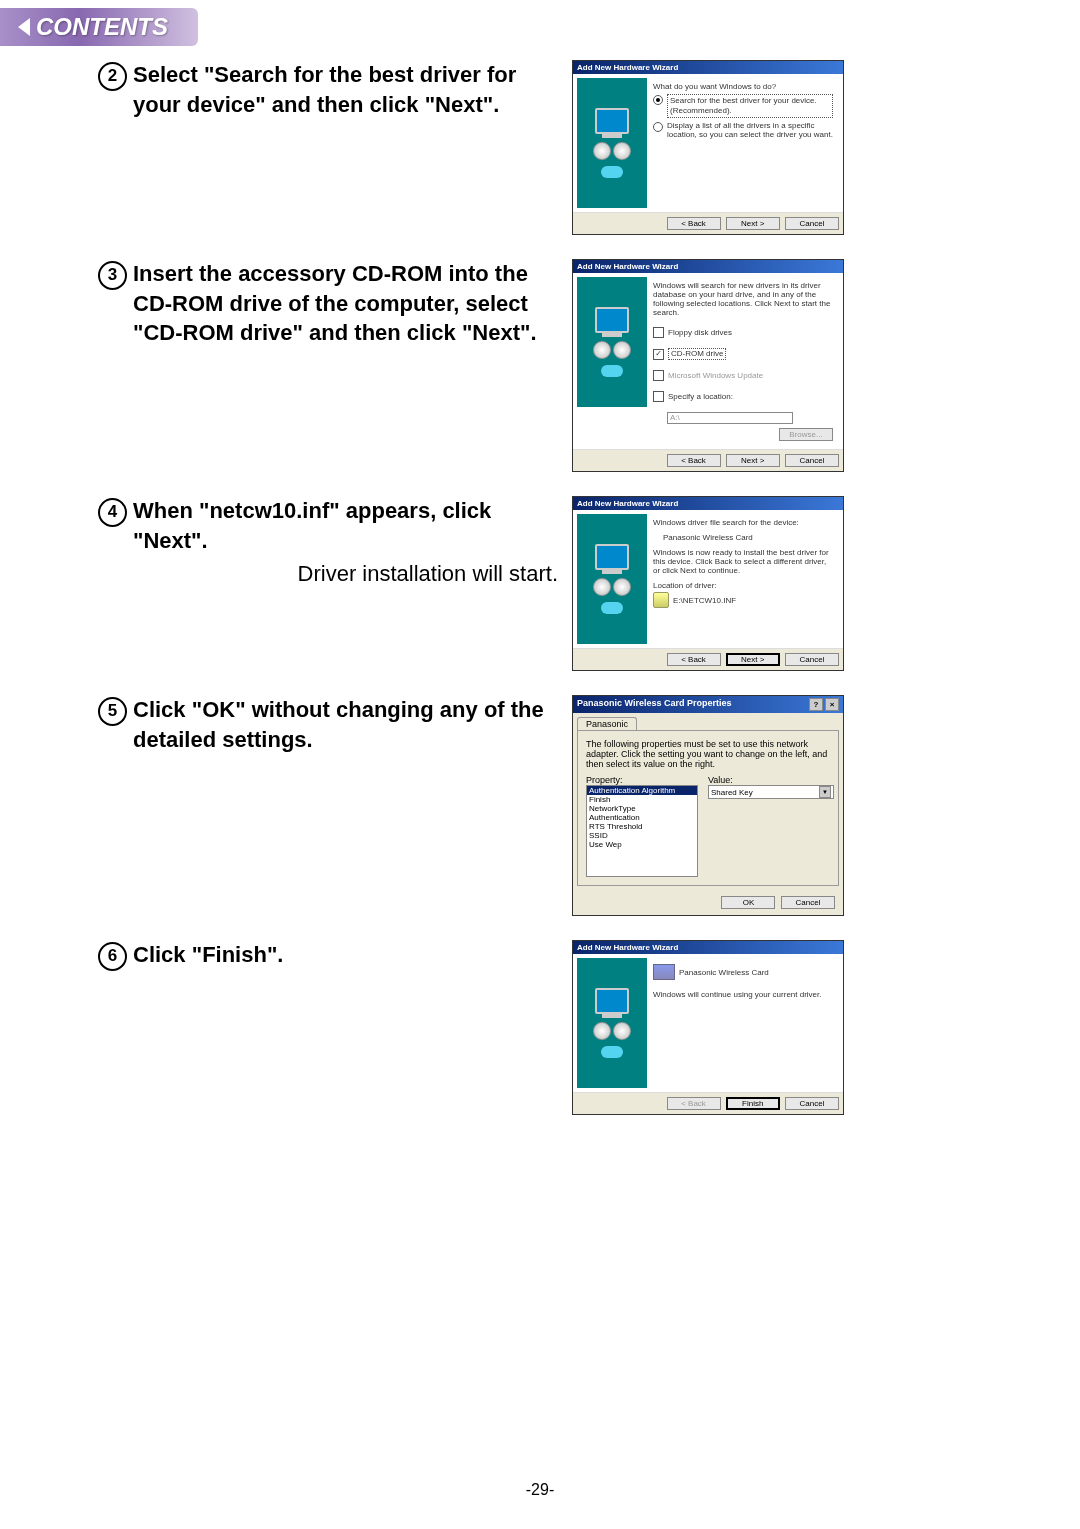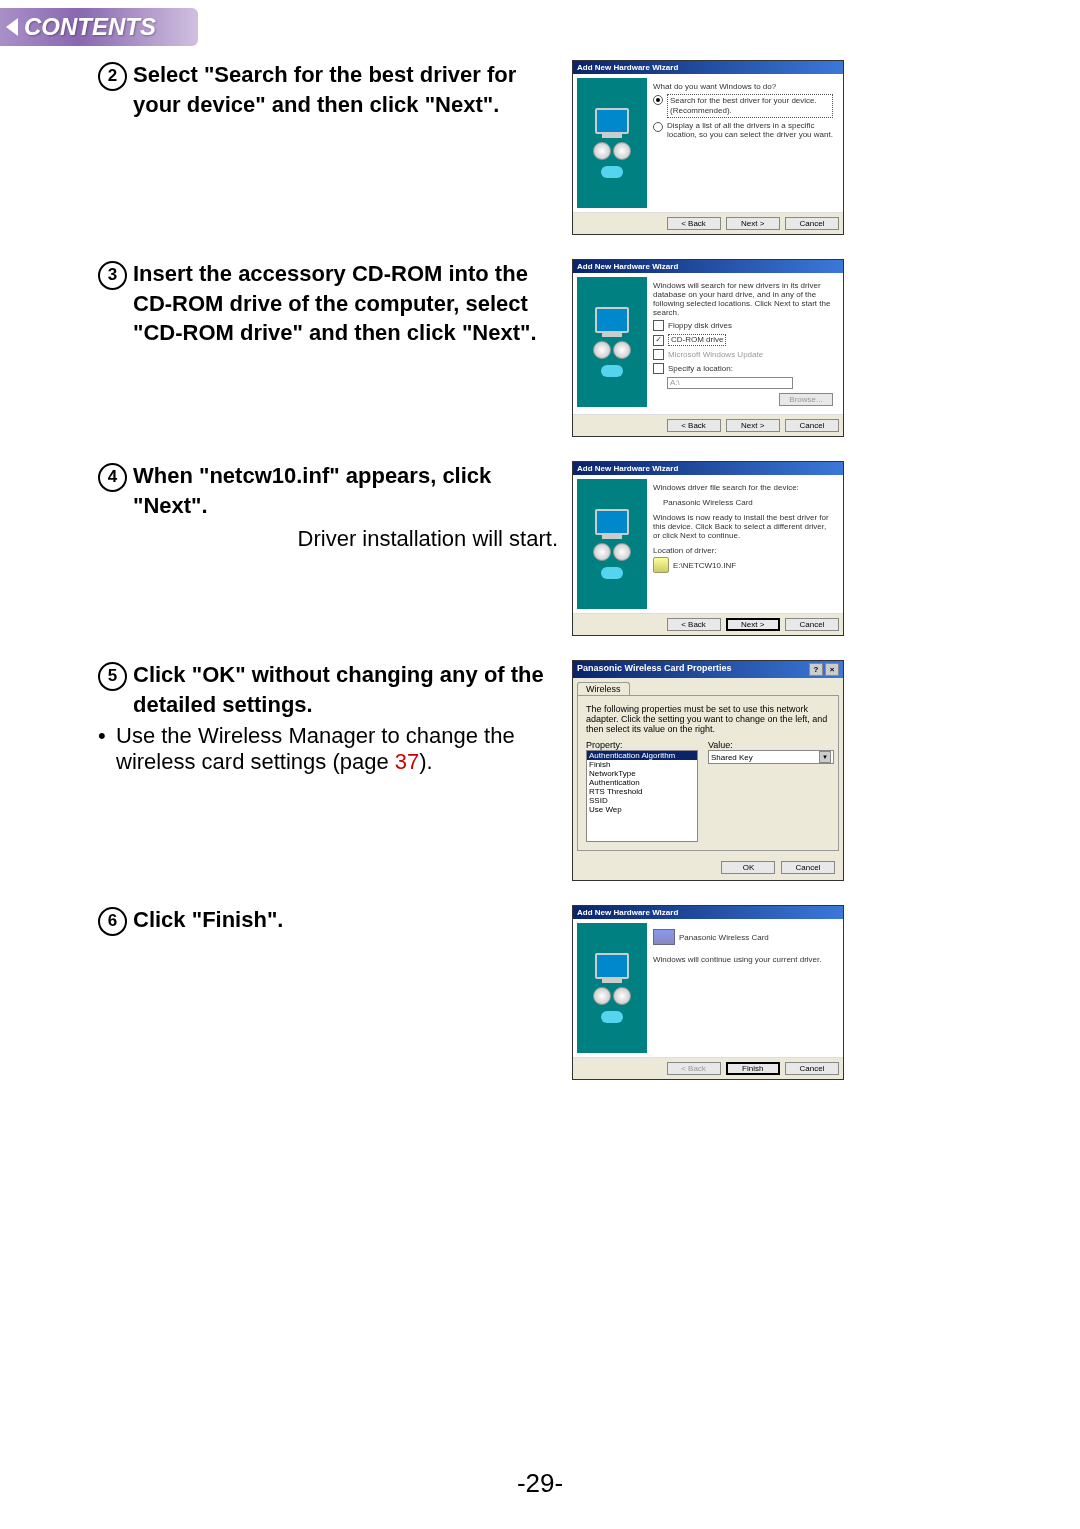--- a/index.html
+++ b/index.html
@@ -16,21 +16,21 @@
     position: absolute;
     top: 8px;
     left: 0;
     width: 198px;
     height: 38px;
     background: linear-gradient(90deg, #a890c8 0%, #8868b0 40%, #d0c0e0 100%);
     border-top-right-radius: 6px;
     border-bottom-right-radius: 6px;
     display: flex;
     align-items: center;
-    padding-left: 6px;
+    padding-left: 18px;
     box-sizing: border-box;
   }
   .contents-arrow {
     width: 0;
     height: 0;
     border-top: 9px solid transparent;
     border-bottom: 9px solid transparent;
     border-right: 12px solid #fff;
     margin-right: 6px;
   }
@@ -102,21 +102,21 @@
   }
   .page-ref {
     color: #c00;
   }
   .page-number {
     position: absolute;
     bottom: 30px;
     left: 0;
     width: 1080px;
     text-align: center;
-    font-size: 26px;
+    font-size: 16px;
   }
 
   
   .wizard {
     width: 270px;
     border: 1px solid #333;
     background: #f0f0f0;
     font-size: 8px;
     font-family: "Tahoma", Arial, sans-serif;
   }
@@ -168,21 +168,21 @@
     box-shadow: 0 0 0 1px #000 inset;
   }
   .win-btn.disabled { color: #999; }
   .radio-row { display: flex; align-items: flex-start; margin: 3px 0; gap: 4px; }
   .radio-circ {
     width: 8px; height: 8px; border: 1px solid #555; border-radius: 50%;
     background: #fff; flex-shrink: 0; margin-top: 1px;
     display: flex; align-items: center; justify-content: center;
   }
   .radio-circ.sel::after { content: ""; width: 4px; height: 4px; background: #000; border-radius: 50%; }
-  .check-row { display: flex; align-items: center; margin: 3px 0; gap: 4px; }
+  .check-row { display: flex; align-items: center; margin: 10px 0; gap: 4px; }
   .check-box {
     width: 9px; height: 9px; border: 1px solid #555; background: #fff; flex-shrink: 0;
     display: flex; align-items: center; justify-content: center;
   }
   .check-box.sel::after { content: "✓"; font-size: 8px; line-height: 8px; }
   .text-input {
     border: 1px solid #888; background: #fff; height: 10px; width: 120px; display: block;
     padding: 0 2px; line-height: 10px;
   }
   .text-input.dotted { border-style: dotted; }
@@ -404,35 +404,32 @@
       </div>
     </div>
   </div>
 
   <div class="step">
     <div class="step-left">
       <div class="step-title">
         <span class="step-num">5</span>
         <span>Click "OK" without changing any of the detailed settings.</span>
       </div>
-      <div class="note-body">
-        <span>Use the Wireless Manager to change the wireless card settings (page </span><span class="page-ref">37</span><span>).</span>
-      </div>
     </div>
     <div class="step-right">
       <div class="props">
         <div class="props-title">
           <span>Panasonic Wireless Card Properties</span>
           <div class="props-ctrls">
             <div class="ctrl-btn">?</div>
             <div class="ctrl-btn">×</div>
           </div>
         </div>
         <div>
-          <span class="tab">Wireless</span>
+          <span class="tab">Panasonic</span>
         </div>
         <div class="tab-body">
           <div>The following properties must be set to use this network adapter. Click the setting you want to change on the left, and then select its value on the right.</div>
           <div class="prop-cols">
             <div>
               <div>Property:</div>
               <div class="prop-list">
                 <div class="prop-item sel">Authentication Algorithm</div>
                 <div class="prop-item">Finish</div>
                 <div class="prop-item">NetworkType</div>

